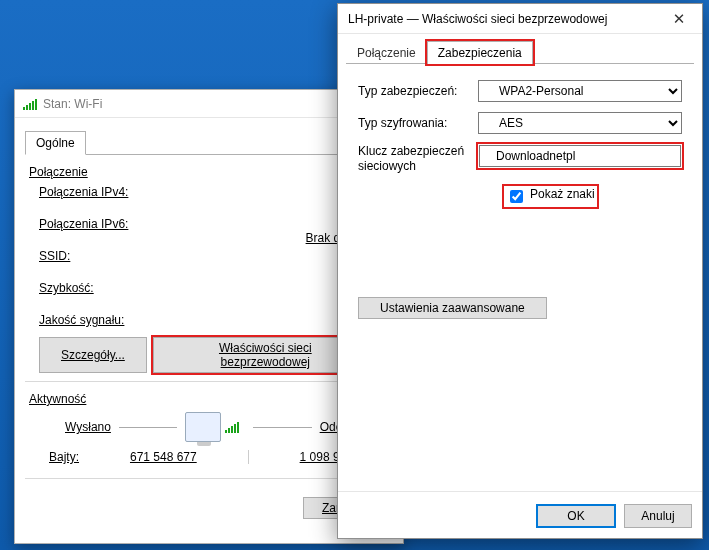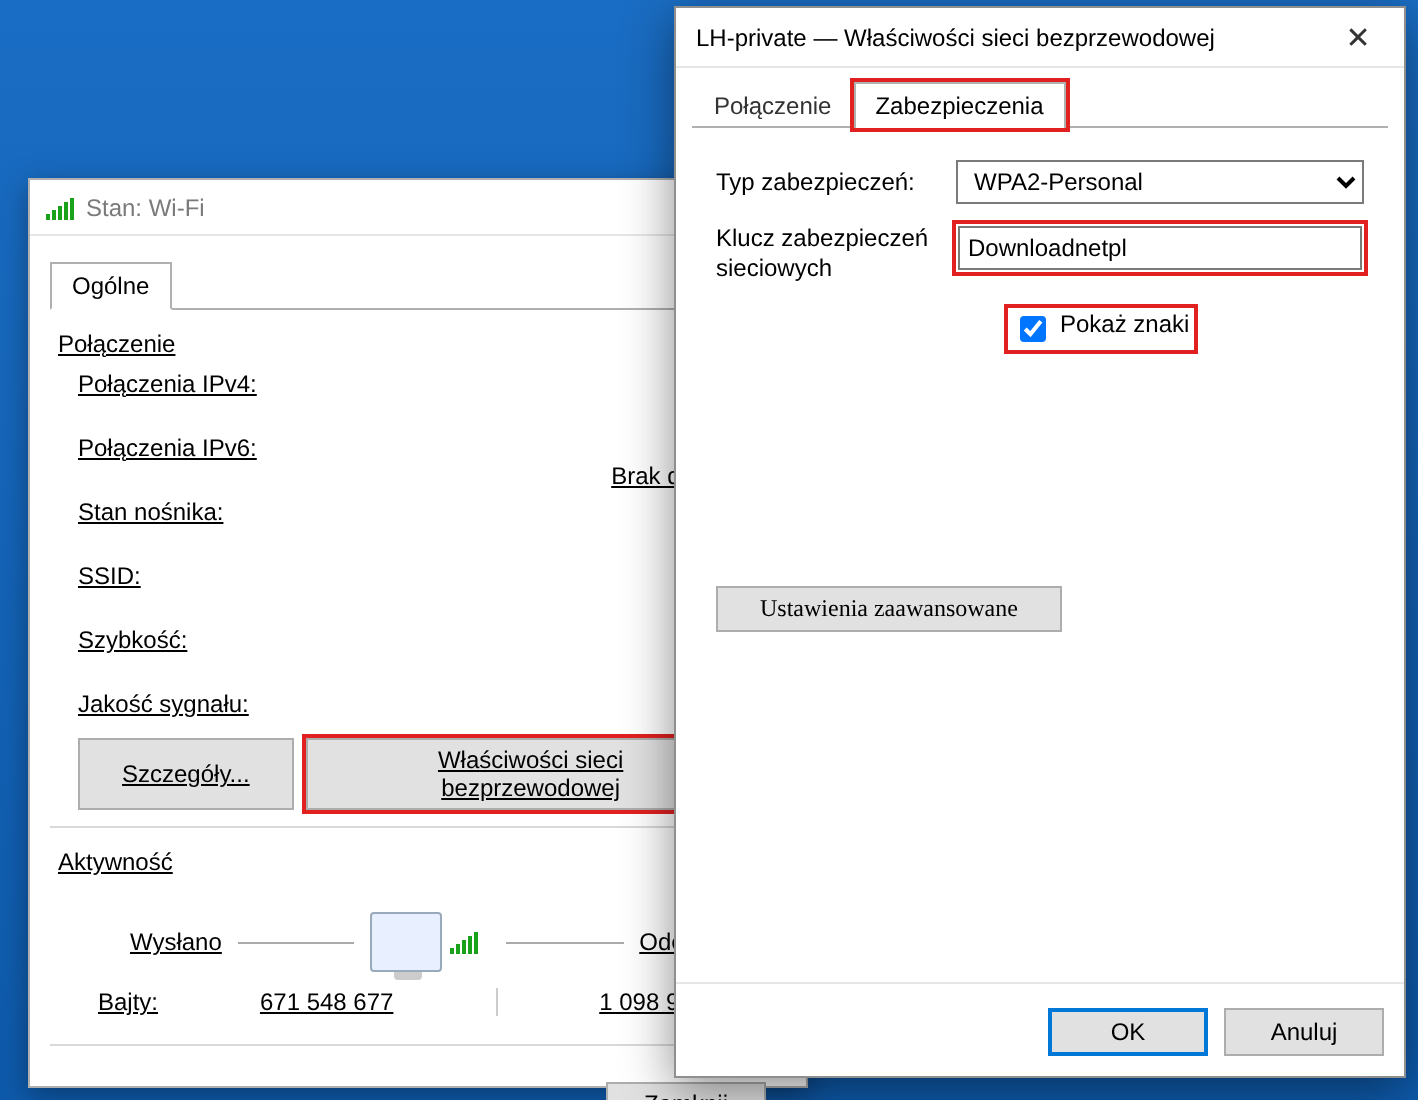--- a/index.html
+++ b/index.html
@@ -71,21 +71,21 @@
   .kv .k { color:#000; }
   .kv .v { color:#000; text-align:right; flex:1; padding-left:10px; white-space:nowrap; overflow:hidden;}
   .sig-row { display:flex; align-items:center; padding: 2px 0 2px 14px;}
   .btn {
     display:inline-flex; align-items:center; justify-content:center;
     background:#e1e1e1; border:1px solid #adadad;
     padding: 3px 21px; font: inherit; cursor:pointer;
   }
   .btnrow { margin: 8px 0 6px 14px; display:flex; gap:6px;}
   .hr { border-top:1px solid #d9d9d9; margin:8px 0;}
-  .activity-bar { display:flex; align-items:center; justify-content:space-between; margin: 18px 40px 4px 40px;}
+  .activity-bar { display:flex; align-items:center; justify-content:space-between; margin: 6px 40px 4px 40px;}
   .pc-icon { width:36px; height:30px; background:#e8f0ff; border:1px solid #9ab; border-radius:2px; position:relative;}
   .pc-icon::after{content:"";position:absolute;bottom:-5px;left:11px;width:14px;height:4px;background:#ccc;border-radius:0 0 2px 2px;}
   .pc-wrap{display:flex;align-items:center;gap:4px;}
   .act-line { flex:1; height:1px; background:#aaa; margin:0 8px;}
   .counts { display:flex; justify-content:space-between; padding:4px 40px 0 24px;}
   .counts .mid { width:1px; background:#ccc; align-self:stretch;}
   .shield { display:inline-block; width:12px; height:13px; background:linear-gradient(135deg,#2a6fcf 50%,#f7c948 50%); border-radius:1px 1px 4px 4px; margin-right:4px; vertical-align:-2px;}
   .bottom-buttons { display:flex; gap:6px; padding: 0 6px 0 14px; margin-top:8px;}
   .close-row { display:flex; justify-content:flex-end; padding: 10px 10px 0 0; }
   .red-box { outline:2px solid #e12020; outline-offset:0px;}
@@ -116,29 +116,29 @@
   }
   .tab2.active {
     border-color:#b0b0b0; background:#fff;
   }
   .tab2.inactive { color:#333;}
   .props-body { padding: 16px 20px 8px 20px;}
   .form-row { display:flex; align-items:center; margin-bottom:10px;}
   .form-row .lbl { width:120px; }
   .form-row .ctl { flex:1;}
   select, input[type=text] {
-    width:100%; font:inherit; padding:2px 4px;
+    width:100%; font:inherit; padding:2px 16px;
     border:1px solid #7a7a7a; background:#fff;
   }
   select { height:22px;}
   input[type=text]{height:22px;}
   .chk-row { margin-left:144px; margin-top:2px;}
   .chk-row label { display:inline-flex; align-items:flex-start; gap:4px;}
   .chk-row input { width:13px;height:13px;}
-  .adv-row { margin-top:116px;font-family:Liberation Serif, serif;}
+  .adv-row { margin-top:88px;}
   .dlg-buttons {
     display:flex; justify-content:flex-end; gap:8px;
     padding: 0 10px 10px 0;
     position:absolute; bottom:0; right:0; left:0;
     border-top:1px solid #e6e6e6; padding-top:12px;
   }
   .btn-default { border:2px solid #0078d7;}
 </style>
 </head>
 <body>
@@ -160,24 +160,20 @@
     </div>
 
     <div class="section-title">Połączenie</div>
     <div class="kv">
         <span class="k">Połączenia IPv4:</span>
         <span class="v">Inte</span>
       </div>
     <div class="kv">
         <span class="k">Połączenia IPv6:</span>
         <span class="v">Brak dostępu do</span>
-      </div>
-    <div class="kv">
-        <span class="k">Stan nośnika:</span>
-        <span class="v">Włącz</span>
       </div>
     <div class="kv">
         <span class="k">SSID:</span>
         <span class="v">LH-priv</span>
       </div>
     <div class="kv">
         <span class="k">Szybkość:</span>
         <span class="v">54,0 M</span>
       </div>
     <div class="sig-row">
@@ -240,20 +236,24 @@
     <div class="tabs2">
       <span class="tab2 inactive">Połączenie</span>
       <span class="tab2 active red-box">Zabezpieczenia</span>
     </div>
   </div>
   <div class="props-body">
     <div class="form-row">
       <span class="lbl">Typ zabezpieczeń:</span>
       <span class="ctl"><select><option>WPA2-Personal</option></select></span>
     </div>
+    <div class="form-row">
+      <span class="lbl">Typ szyfrowania:</span>
+      <span class="ctl"><select><option>AES</option></select></span>
+    </div>
     <div class="form-row" style="align-items:flex-start">
       <span class="lbl" style="line-height:1.25">Klucz zabezpieczeń sieciowych</span>
       <span class="ctl">
         <span class="red-box" style="display:block;padding:1px;">
           <input type="text" value="Downloadnetpl" style="">
         </span>
       </span>
     </div>
     <div class="chk-row">
       <span class="red-box-tight">
@@ -263,15 +263,15 @@
         </label>
       </span>
     </div>
 
     <div class="adv-row">
       <button class="btn">Ustawienia zaawansowane</button>
     </div>
   </div>
   <div class="dlg-buttons">
     <button class="btn btn-default" style="width:80px">OK</button>
-    <button class="btn" style="width:80px">Anuluj</button>
+    <button class="btn" style="width:68px">Anuluj</button>
   </div>
 </div>
 
 </body></html>

